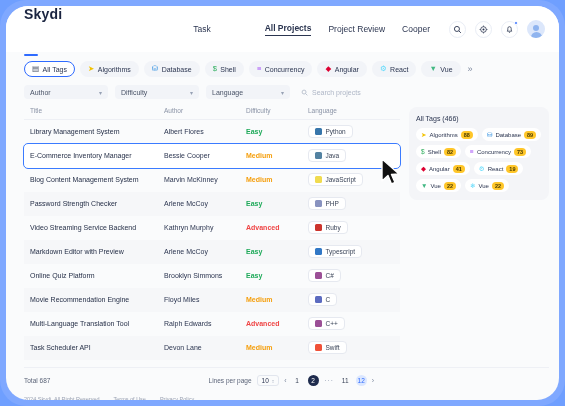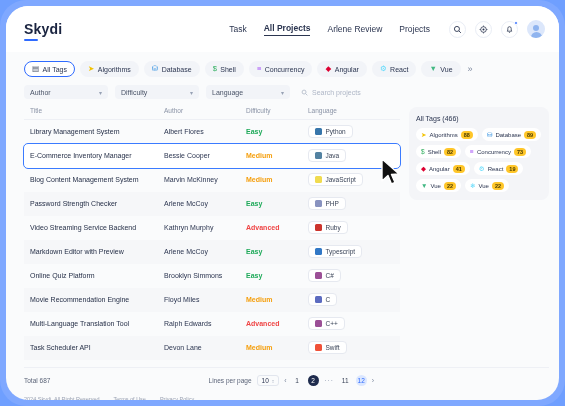--- a/index.html
+++ b/index.html
@@ -19,37 +19,37 @@
   #card {
     position: relative;
     width: 100%; height: 100%;
     background: #fafbfc;
     border-radius: 22px;
     overflow: hidden;
   }
 
   
   #topnav {
-    display: flex; align-items: center;
+    display: flex; 
     height: 46px;
     padding: 0 14px 0 18px;
     background: #ffffff;
   }
   .logo {
     font-size: 14px; font-weight: bold; color: #1a2440;
     letter-spacing: .2px; position: relative;
   }
   .logo::after {
     content: ""; position: absolute;
     left: 0; bottom: -4px; width: 14px; height: 2.5px;
     background: #2f6bff; border-radius: 2px;
   }
   .navlinks { margin-left: auto; display: flex; align-items: center; gap: 17px; }
   .navlink { font-size: 8.5px; color: #2b3550; white-space: nowrap; }
-  .navlink.active { font-weight: bold; border-bottom: 1.3px solid #2b3550; padding-bottom: 2px; }
+  .navlink.active { font-weight: bold; border-bottom: 1.3px solid #2b3550; padding-bottom: 2px; margin-left: 37px; }
   .navicons { display: flex; align-items: center; gap: 9px; margin-left: 19px; }
   .iconbtn {
     width: 17px; height: 17px; border-radius: 50%;
     background: #fff; border: .8px solid #e9edf5;
     display: flex; align-items: center; justify-content: center;
     position: relative;
   }
   .iconbtn svg { width: 9px; height: 9px; }
   .notifdot {
     position: absolute; top: -1px; right: -1px;
@@ -183,22 +183,22 @@
 <body>
 
 <div id="frame">
 <div id="card">
 
   <div id="topnav">
     <div class="logo">Skydi</div>
     <div class="navlinks">
           <span class="navlink">Task</span>
           <span class="navlink active">All Projects</span>
-          <span class="navlink">Arlene Review</span>
-          <span class="navlink">Projects</span>
+          <span class="navlink">Project Review</span>
+          <span class="navlink">Cooper</span>
         </div>
     <div class="navicons">
       <div class="iconbtn">
         <svg viewBox="0 0 16 16">
               <circle cx="7" cy="7" r="4.5" fill="none" stroke="#2b3550" stroke-width="1.6"></circle>
               <line x1="10.5" y1="10.5" x2="14" y2="14" stroke="#2b3550" stroke-width="1.6"></line>
             </svg>
       </div>
       <div class="iconbtn">
         <svg viewBox="0 0 16 16">

